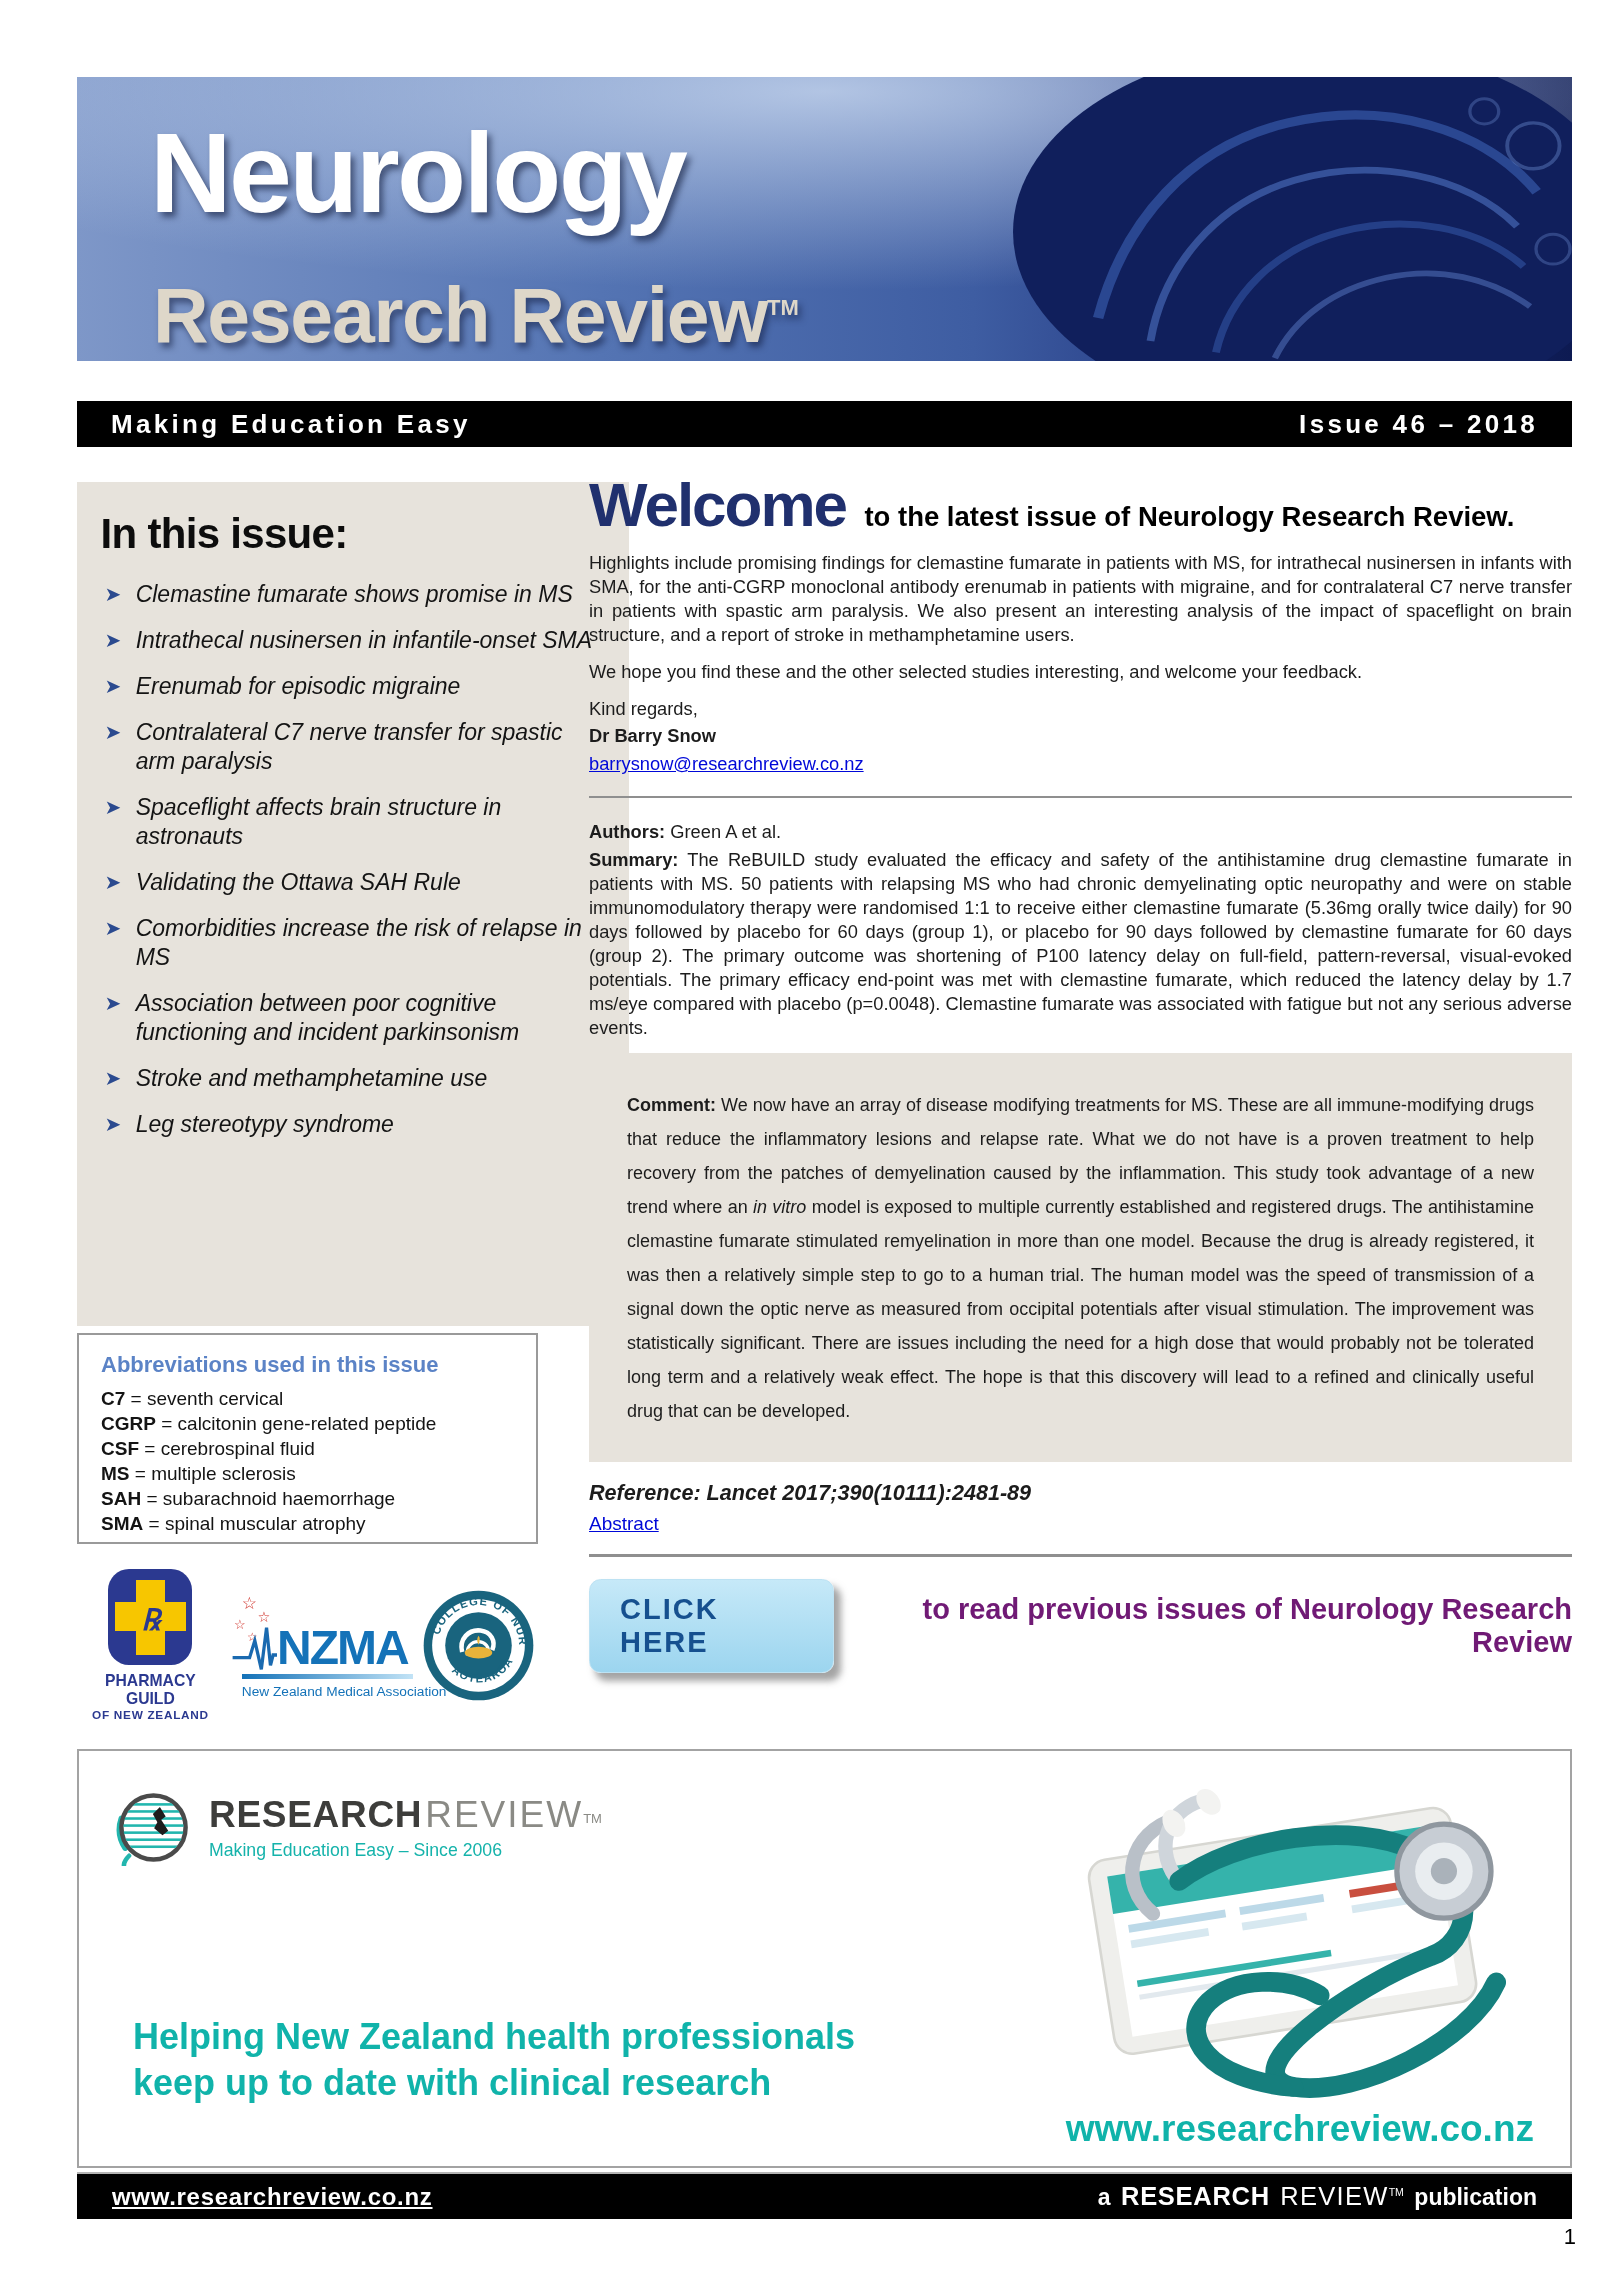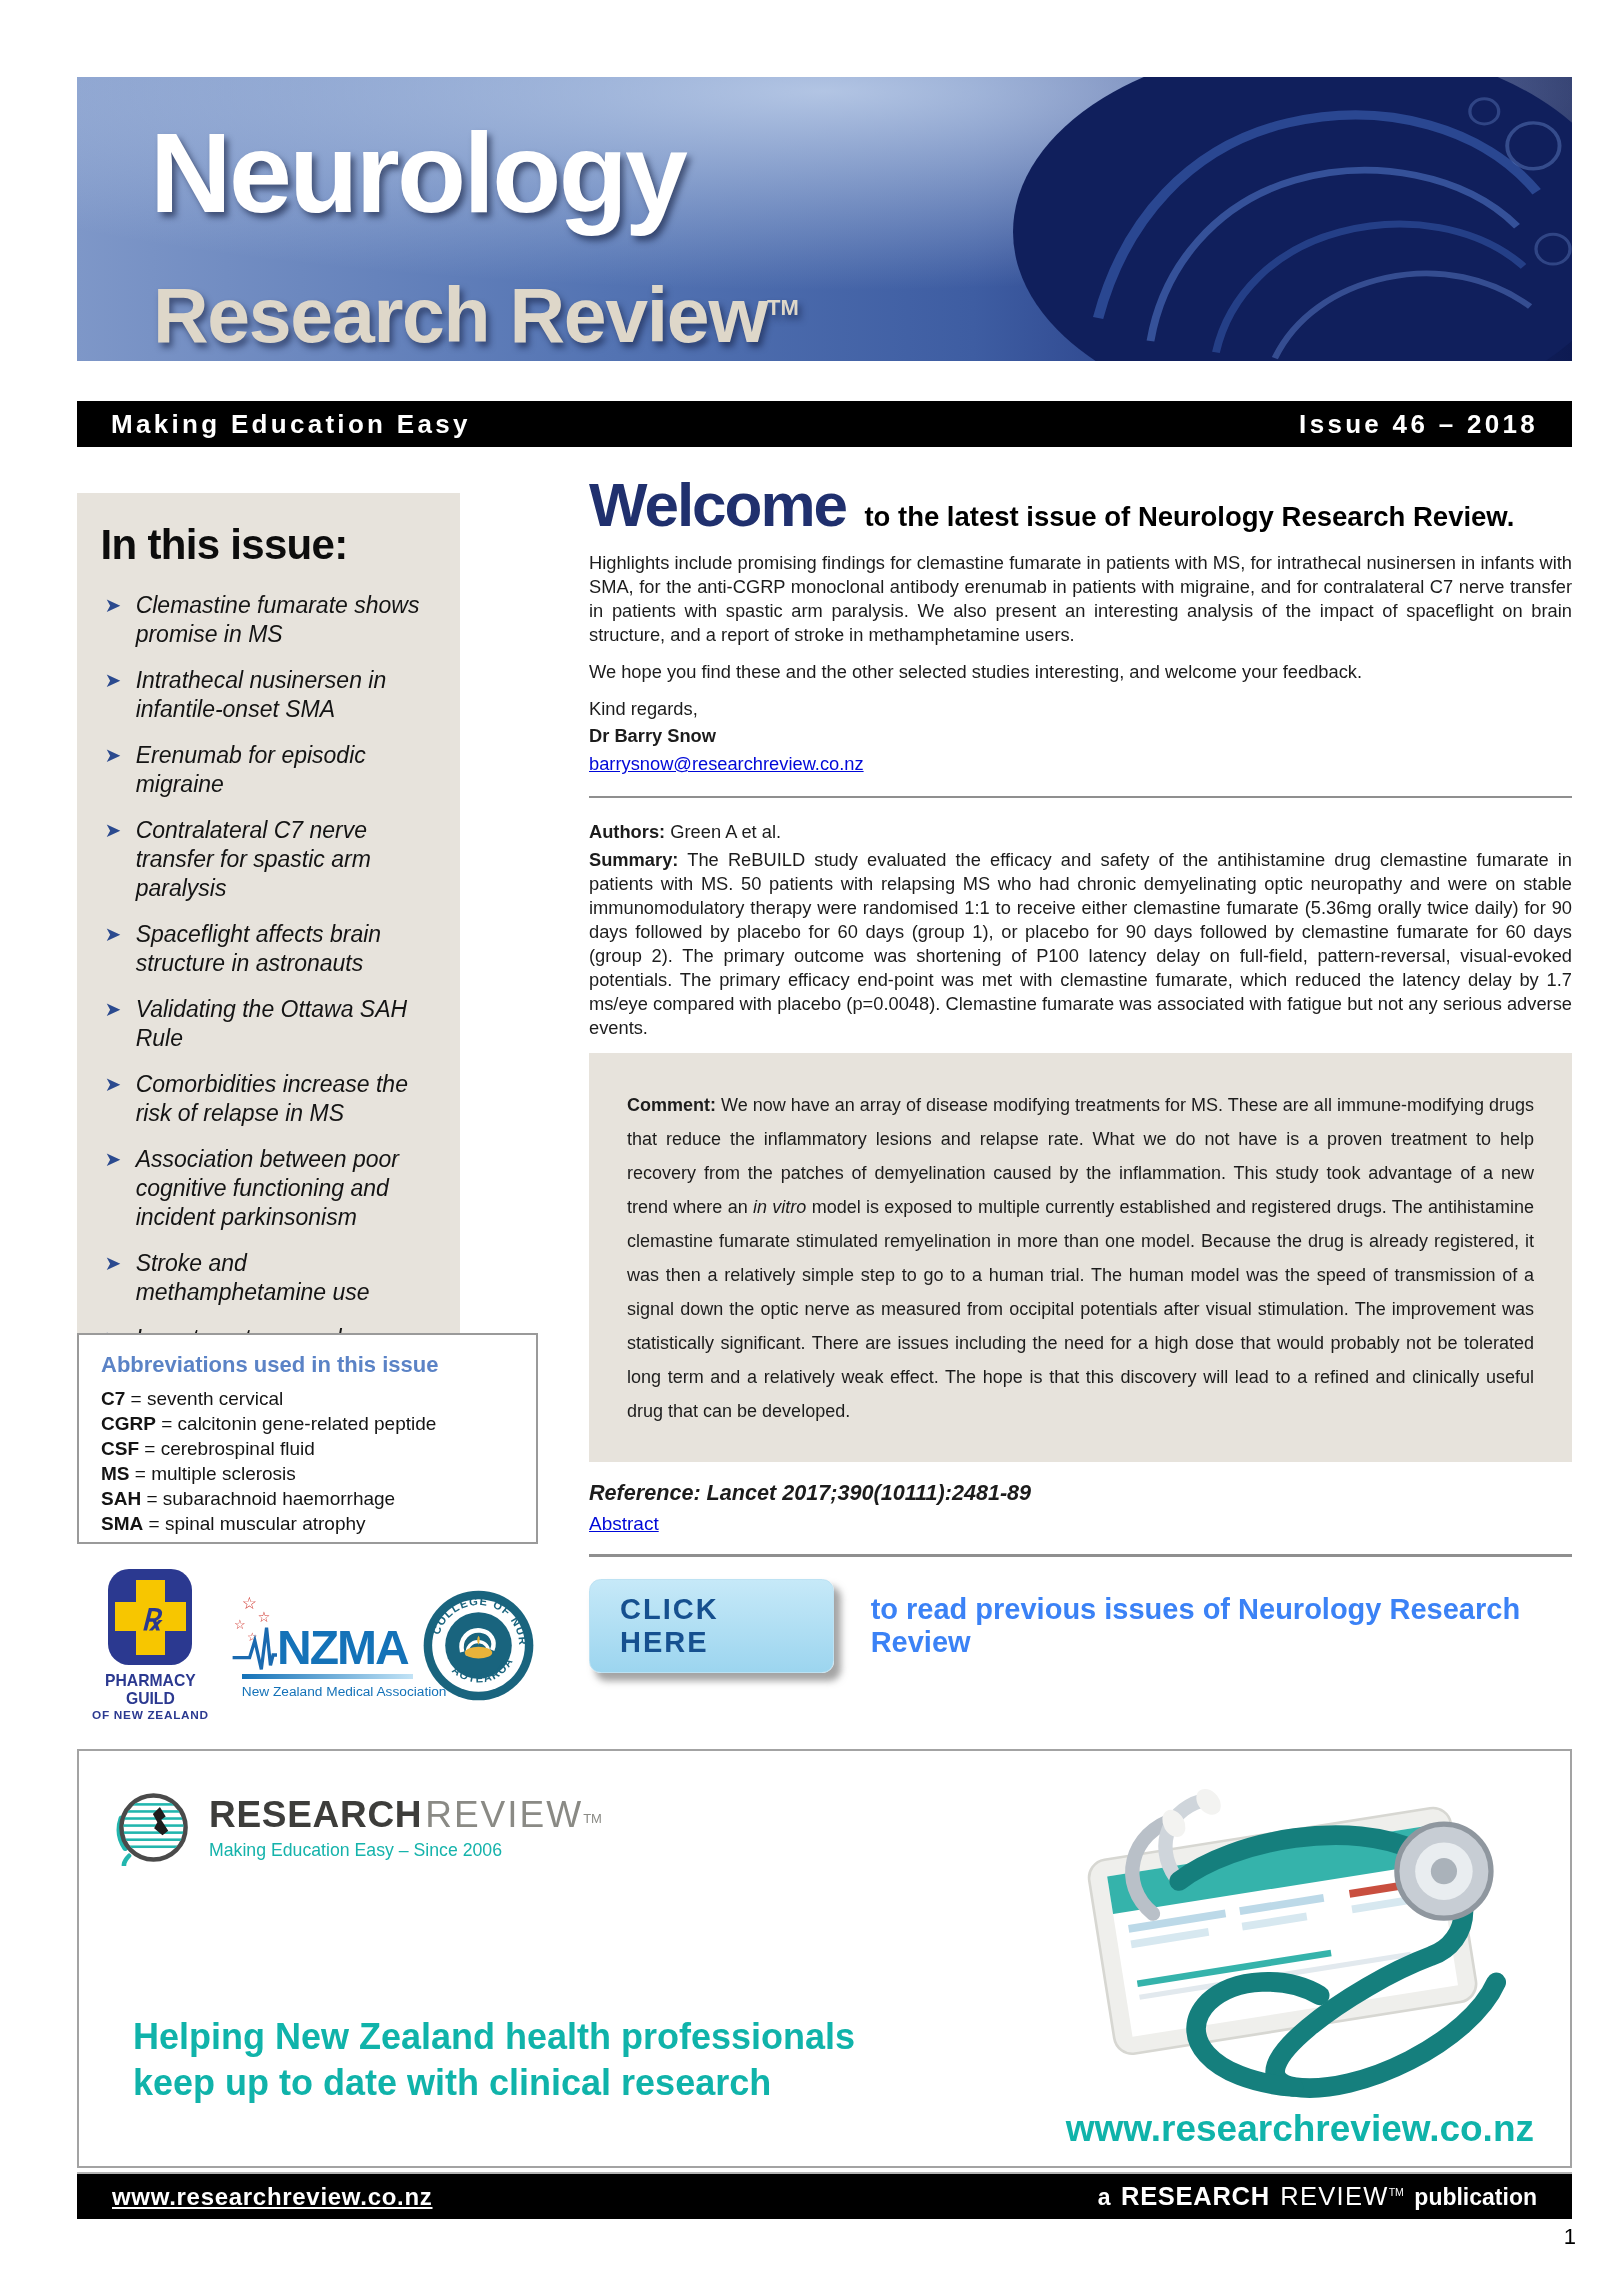--- a/index.html
+++ b/index.html
@@ -12,21 +12,21 @@
   .title-neurology{position:absolute;left:73px;top:31px;font-size:113px;font-weight:bold;color:#ffffff;
         letter-spacing:-2.6px;text-shadow:3.9px 5.2px 6.5px rgba(10,18,50,.55);}
   .title-rr{position:absolute;left:76px;top:194px;font-size:77px;font-weight:bold;color:#ded7c9;
         letter-spacing:-1.3px;text-shadow:3.3px 4.6px 5.9px rgba(10,18,50,.5);}
   .tm-sup{font-size:22px;vertical-align:super;letter-spacing:0;}
   .header-bar{position:absolute;left:77px;top:401px;width:1495px;height:46px;background:#000;
         display:flex;justify-content:space-between;align-items:center;padding:0 34px;box-sizing:border-box;}
   .header-bar span{color:#fff;font-size:26px;font-weight:bold;letter-spacing:3.3px;}
 
   
-  .sidebar{position:absolute;left:77px;top:493px;width:383px;height:844px;background:#e7e3dc;
+  .sidebar{position:absolute;left:77px;top:482px;width:552px;height:844px;background:#e7e3dc;
         padding:27.5px 23.6px;box-sizing:border-box;}
   .sidebar h2{margin:0 0 22px 0;font-size:42px;letter-spacing:-0.7px;color:#0d0d0d;}
   .toc{list-style:none;margin:0;padding:0 0 0 3.9px;}
   .toc li{display:flex;gap:14.4px;margin-bottom:17px;font-style:italic;font-size:23px;line-height:29px;color:#141414;}
   .toc .arrow{flex:0 0 auto;font-style:normal;color:#2b4a8f;font-size:20px;line-height:29px;
         font-family:"DejaVu Sans",sans-serif;}
 
   .abbr-box{position:absolute;left:77px;top:1333px;width:461px;height:211px;background:#fff;
         border:2px solid #9a9a9a;padding:17px 22px;box-sizing:border-box;overflow:hidden;}
   .abbr-box h3{margin:0 0 7.9px 0;font-size:22px;color:#5b83c6;}
@@ -63,21 +63,21 @@
   .divider{height:2.6px;background:#8f8f8f;margin:19.6px 0 22px 0;}
   .art-title{margin:0 0 13px 0;font-size:35px;line-height:39px;font-weight:bold;color:#49588f;letter-spacing:-0.7px;}
   .comment-box{background:#e7e3dc;padding:18.3px 22px;margin:2.6px 0 18.3px 0;}
   .comment-box p{margin:16px;font-size:18px;line-height:34px;text-align:justify;}
   .reference{font-size:21.6px;font-weight:bold;font-style:italic;margin:0 0 6.5px 0;}
   .abstract-line{font-size:19px;margin:0;}
   .prev-row{display:flex;align-items:center;gap:37px;margin-top:1.3px;}
   .click-btn{display:inline-block;font-size:29px;font-weight:bold;color:#16508f;letter-spacing:2px;
         background:linear-gradient(#c6e9f8,#9cd5ef);padding:13px 30px;border-radius:11.8px;border:1.3px solid #bde2f3;
         box-shadow:6.5px 7.9px 7.9px rgba(90,90,90,.55);cursor:pointer;}
-  .prev-text{font-size:29px;font-weight:bold;color:#3b82f6;}
+  .prev-text{font-size:29px;font-weight:bold;color:#701a75;text-align:right;}
 
   
   .banner{position:absolute;left:77px;top:1749px;width:1495px;height:419px;background:#fff;
         border:2px solid #a3a3a3;box-sizing:border-box;overflow:hidden;}
   .rr-logo{position:absolute;left:36px;top:38px;display:flex;gap:17px;align-items:flex-start;}
   .rr-words{padding-top:5.2px;}
   .rr-research{font-size:37px;font-weight:bold;color:#3d3d3b;letter-spacing:0.7px;}
   .rr-review{font-size:37px;color:#8a8a85;letter-spacing:2px;}
   .rr-tm{font-size:13px;vertical-align:super;color:#8a8a85;}
   .rr-tagline{font-size:17.7px;color:#15b3ab;margin-top:3.9px;}

